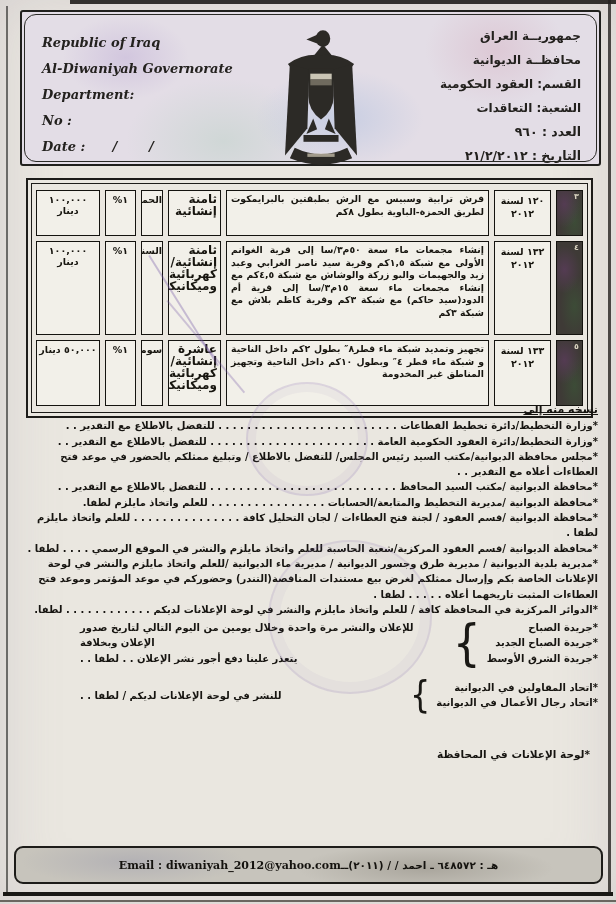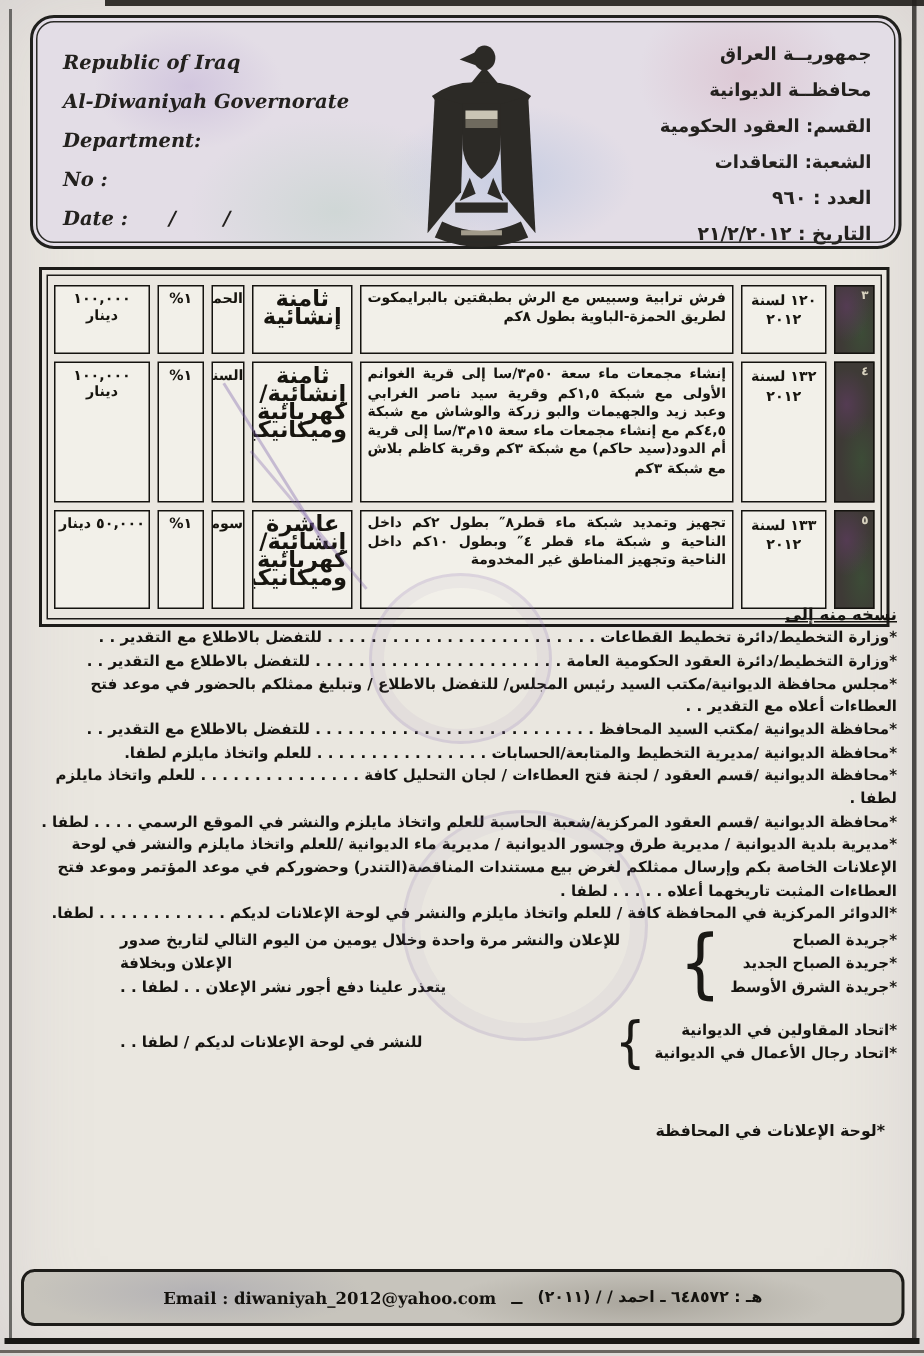--- a/index.html
+++ b/index.html
@@ -8,21 +8,21 @@
         box-shadow:inset 0 0 60px rgba(150,140,160,.25);}
   
   .scan-top{position:absolute;top:0;left:70px;right:0;height:4px;background:#15130f;opacity:.85;}
   .scan-left{position:absolute;top:6px;bottom:10px;left:6px;width:2px;background:#3a3a38;opacity:.7;}
   .scan-right{position:absolute;top:0;bottom:8px;right:5px;width:3px;background:#24221f;opacity:.8;}
   .scan-bottom1{position:absolute;bottom:8px;left:3px;right:3px;height:4px;background:#191815;}
   .scan-bottom2{position:absolute;bottom:2px;left:0;right:0;height:2px;background:#6a6660;}
 
   
   .headbox{position:absolute;left:20px;right:15px;top:10px;height:152px;border:2px solid #20201d;
-           border-radius:16px;
+           border-radius:3px;
            background:
              radial-gradient(90px 60px at 18% 30%,rgba(196,180,216,.55),transparent 70%),
              radial-gradient(120px 70px at 55% 70%,rgba(172,190,222,.5),transparent 70%),
              radial-gradient(100px 80px at 82% 25%,rgba(214,180,196,.5),transparent 70%),
              radial-gradient(140px 90px at 35% 85%,rgba(178,206,190,.4),transparent 70%),
              #e3dde6;}
   .headbox::after{content:"";position:absolute;inset:2px;border:1px solid #2a2a26;border-radius:12px;pointer-events:none;}
   .head-en{position:absolute;left:20px;top:18px;font-family:"DejaVu Serif",serif;font-style:italic;
            font-weight:bold;font-size:13px;line-height:26px;color:#23211e;white-space:pre;}
   .head-ar{position:absolute;right:18px;top:12px;direction:rtl;font-weight:bold;
@@ -37,42 +37,42 @@
   .cell{border:1px solid #14130f;background:#f2f0e9;box-sizing:border-box;color:#17150f;
         font-weight:bold;overflow:hidden;position:relative;}
   .r1 .cell{height:46px;} .r2 .cell{height:94px;} .r3 .cell{height:66px;}
   .c-serial{width:27px;flex:none;background:
       radial-gradient(20px 30px at 30% 30%,rgba(90,60,90,.8),transparent 80%),
       radial-gradient(18px 40px at 70% 70%,rgba(60,80,55,.8),transparent 80%),
       #3e3a36;}
   .c-serial .sn{position:absolute;top:1px;right:3px;color:#d8d2bf;font-size:8px;line-height:9px;}
   .c-tender{width:57px;flex:none;text-align:center;font-size:9.5px;line-height:13px;padding:3px 2px;direction:rtl;}
   .c-desc{flex:1;font-size:9.3px;line-height:12.6px;padding:2px 4px;direction:rtl;text-align:justify;text-align-last:right;}
-  .c-class{width:67px;flex:none;font-size:15px;line-height:12px;padding:2px 3px;direction:rtl;text-align:center;}
+  .c-class{width:53px;flex:none;font-size:12px;line-height:12px;padding:2px 3px;direction:rtl;text-align:right;}
   .c-loc{width:22px;flex:none;text-align:center;font-size:9.5px;padding-top:3px;direction:rtl;}
   .c-pct{width:31px;flex:none;text-align:center;font-size:9.5px;padding-top:3px;direction:rtl;}
   .c-amt{width:64px;flex:none;text-align:center;font-size:9.5px;padding-top:3px;direction:rtl;}
 
   
   .dist{position:absolute;left:20px;right:18px;top:402px;direction:rtl;text-align:right;
         color:#161410;font-size:10px;font-weight:bold;line-height:15.3px;}
   .dist-head{display:inline-block;font-size:11px;text-decoration:underline;margin-bottom:1px;margin-left:20px;}
   .dist-item{margin:0;}
   .group{display:flex;direction:rtl;align-items:center;margin-top:3px;}
   .group .names{flex:none;}
   .brace{direction:ltr;unicode-bidi:isolate;font-weight:normal;color:#1a1915;flex:none;
          margin:0 6px;transform:scaleY(1.15);}
   .brace-news{font-size:44px;}
   .brace-union{font-size:32px;}
   .group .note{flex:1;text-align:left;padding-left:60px;}
   .bulletin{margin-top:36px;margin-right:8px;font-size:10.5px;}
 
   
   .footer{position:absolute;left:14px;right:13px;bottom:20px;height:34px;border:2px solid #1d1c19;
-          border-radius:9px;display:flex;align-items:center;justify-content:center;gap:10px;
+          border-radius:9px;display:flex;align-items:center;justify-content:center;gap:0;
           background:
             radial-gradient(140px 30px at 20% 40%,rgba(150,150,170,.4),transparent 80%),
             radial-gradient(160px 30px at 70% 60%,rgba(140,135,125,.5),transparent 80%),
             #c7c4bc;
           color:#14120e;font-size:11px;font-weight:bold;}
   .footer .email{font-family:"DejaVu Serif",serif;}
   .footer .phone{direction:rtl;unicode-bidi:isolate;font-size:10.5px;}
 
   
   .stamp{position:absolute;border-radius:50%;pointer-events:none;}

